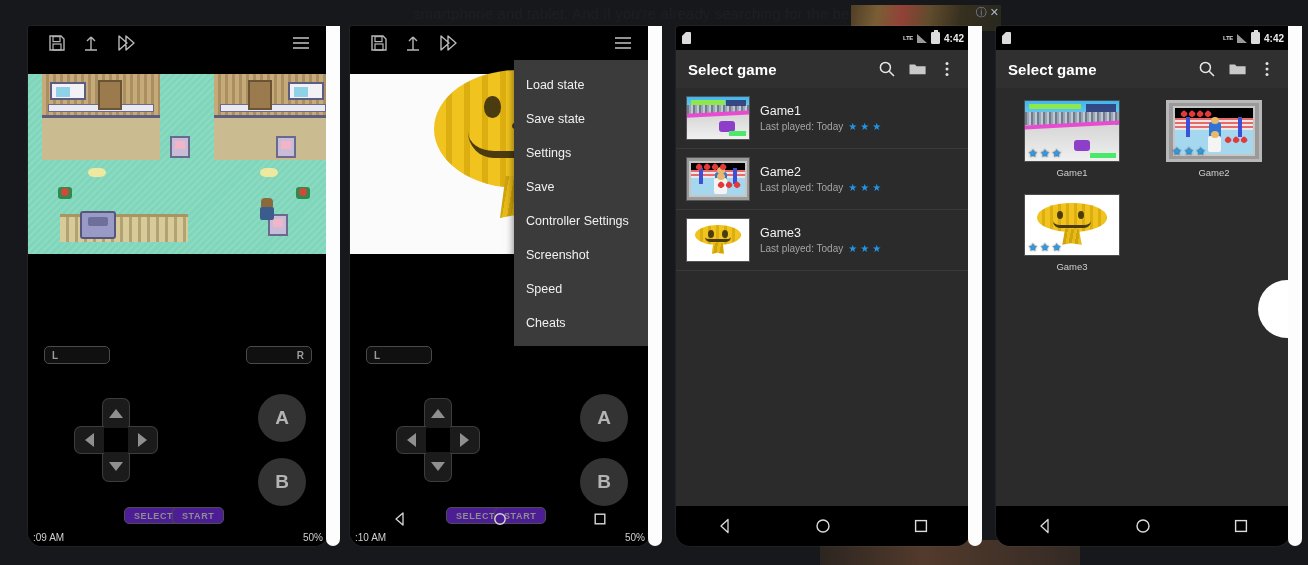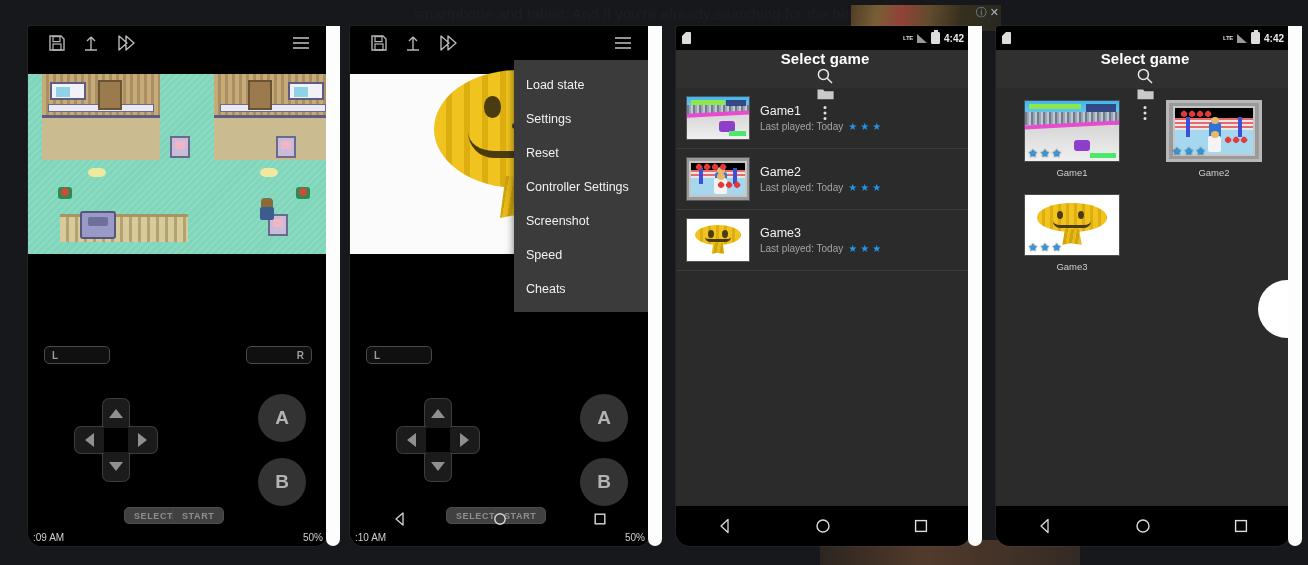--- a/index.html
+++ b/index.html
@@ -139,21 +139,21 @@
   .tri-r { border-top:7px solid transparent; border-bottom:7px solid transparent; border-left:9px solid #8f8f8f; }
   .abtn {
     position:absolute; width:48px; height:48px; border-radius:50%;
     background:#333; color:#b4b4b4; font-size:19px; font-weight:bold;
     display:flex; align-items:center; justify-content:center;
   }
   .btnA { right:22px; top:112px; }
   .btnB { right:22px; top:176px; }
   .ss {
     position:absolute; bottom:22px; height:17px; border:1px solid #4d4d4d; border-radius:5px;
-    background:#404040; color:#8e8e8e; font-size:9px; font-weight:bold; letter-spacing:.6px;
+    background:#4c1d95; color:#8e8e8e; font-size:9px; font-weight:bold; letter-spacing:.6px;
     display:flex; align-items:center; justify-content:center; padding:0 9px;
   }
   .ssSel { left:96px; } .ssSta { left:144px; }
 
   .emu-status {
     position:absolute; left:0; right:0; bottom:0; height:18px; color:#cfcfcf; font-size:10px;
     display:flex; align-items:center; justify-content:space-between; padding:0 5px;
   }
 
   
@@ -179,21 +179,21 @@
   .sysbar .left { display:flex; align-items:center; gap:4px; }
   .sysbar .right { display:flex; align-items:center; gap:4px; }
   .sim-ico { width:9px; height:12px; background:#dcdcdc; border-radius:1px; position:relative; }
   .sim-ico::after { content:""; position:absolute; left:0; top:0; border-top:4px solid #000; border-right:4px solid transparent; }
   .lte { font-size:6px; font-weight:bold; color:#d8d8d8; letter-spacing:-.3px; }
   .signal { width:0;height:0;border-left:10px solid #9a9a9a;border-top:9px solid transparent; }
   .batt { width:9px; height:12px; border:1.5px solid #dcdcdc; border-radius:1px; position:relative; background:#dcdcdc;}
   .batt::before{content:"";position:absolute;left:2px;top:-3px;width:4px;height:2px;background:#dcdcdc;}
 
   .appbar {
-    height:38px; background:#303030; display:flex; align-items:center; padding:0 8px 0 12px;flex-direction:column;
+    height:38px; background:#303030; display:flex; align-items:center; padding:0 8px 0 12px;
   }
   .appbar .title { color:#fff; font-size:15px; font-weight:bold; flex:1; letter-spacing:.1px; }
   .appbar .act { width:30px; height:30px; display:flex; align-items:center; justify-content:center; }
 
   .list { background:#2b2b2b; }
   .row { display:flex; align-items:center; gap:10px; padding:8px 10px; border-bottom:1px solid #3a3a3a; }
   .thumb { width:64px; height:44px; flex:none; border:1px solid #555; overflow:hidden; position:relative; background:#000;}
   .rowtxt { display:flex; flex-direction:column; gap:3px; }
   .rowtxt .name { color:#f2f2f2; font-size:12.5px; }
   .rowsub { display:flex; align-items:center; gap:5px; }
@@ -460,22 +460,23 @@
       </div>
 
       <div class="emu-status">
         <span>:10 AM</span>
         <span>50%</span>
       </div>
     </div>
 
     <div class="menu">
       <div class="mi">Load state</div>
+      <div class="mi">Save state</div>
       <div class="mi">Settings</div>
-      <div class="mi">Reset</div>
+      <div class="mi">Save</div>
       <div class="mi">Controller Settings</div>
       <div class="mi">Screenshot</div>
       <div class="mi">Speed</div>
       <div class="mi">Cheats</div>
     </div>
   </div>
   <div class="mask m2"></div>
 
   <div class="phone p3">
     <div class="sysbar">

